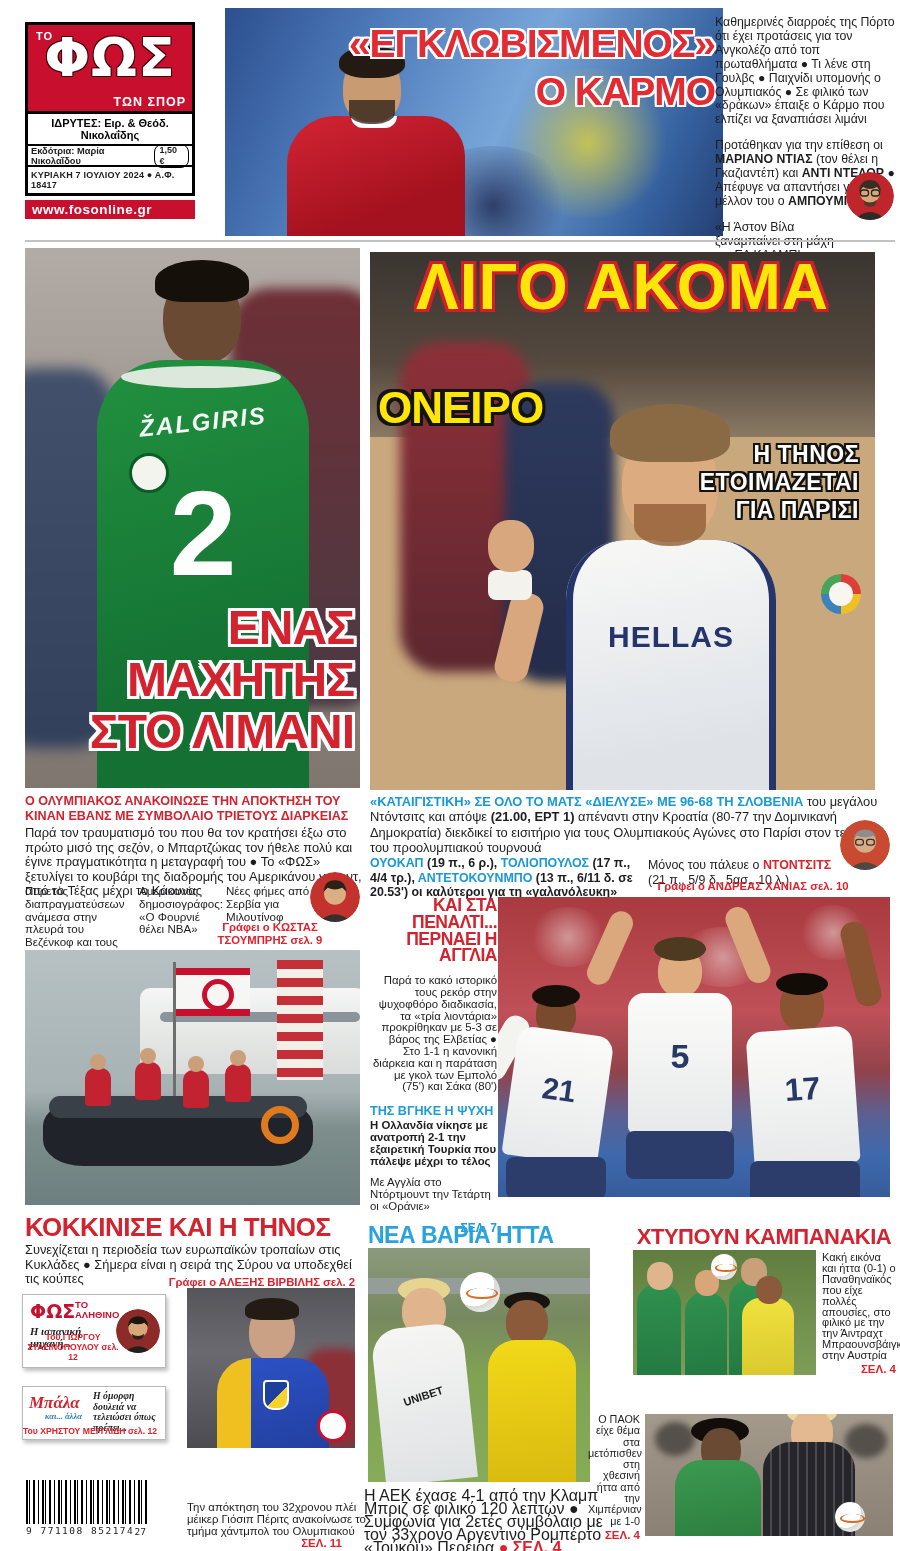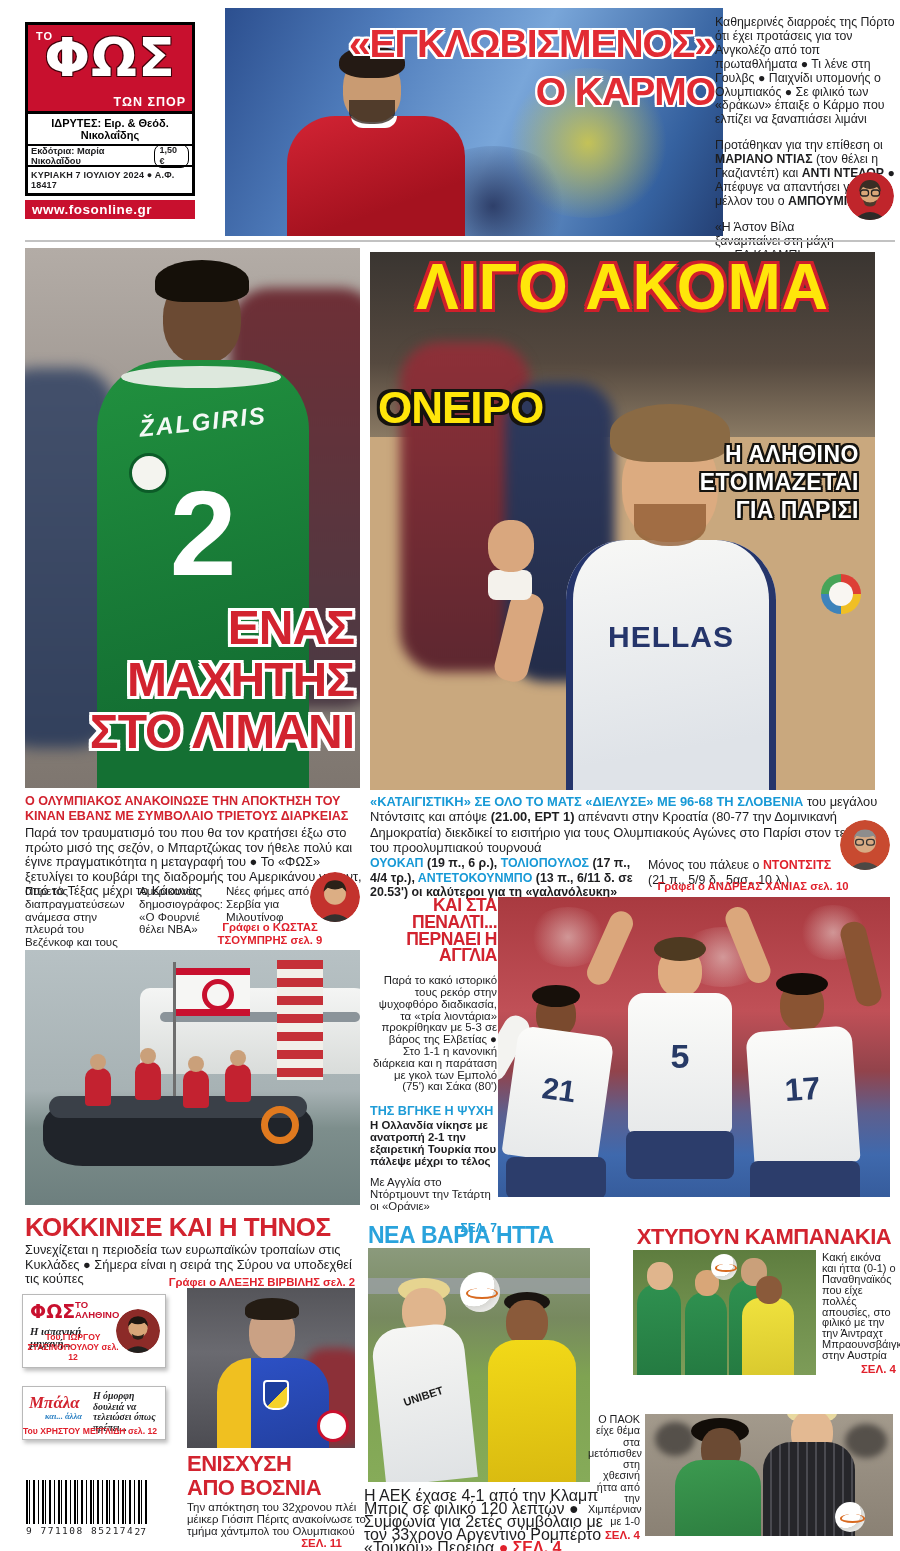--- a/index.html
+++ b/index.html
@@ -320,21 +320,21 @@
     <div class="hl-jersey"></div>
     <div class="hl-trim"></div>
     <div class="hl-head"></div>
     <div class="hl-hair"></div>
     <div class="hl-beard"></div>
     <div class="hl-jtext">HELLAS</div>
     <div class="fiba"></div>
     <div class="hl-main ored">ΛΙΓΟ ΑΚΟΜΑ</div>
     <div class="hl-s2 oblk3">ΟΝΕΙΡΟ</div>
     <div class="hl-side oblk">
-      <div>Η ΑΛΗΘΙΝΟ</div>
+      <div>Η ΤΗΝΟΣ</div>
       <div>ΕΤΟΙΜΑΖΕΤΑΙ</div>
       <div>ΓΙΑ ΠΑΡΙΣΙ</div>
     </div>
   </div>
   <div class="abs hl-caption"><span class="cap-blue">«ΚΑΤΑΙΓΙΣΤΙΚΗ» ΣΕ ΟΛΟ ΤΟ ΜΑΤΣ «ΔΙΕΛΥΣΕ» ΜΕ 96-68 ΤΗ ΣΛΟΒΕΝΙΑ</span><span> του μεγάλου Ντόντσιτς και απόψε </span><span class="cap-bold">(21.00, ΕΡΤ 1)</span><span> απέναντι στην Κροατία (80-77 την Δομινικανή Δημοκρατία) διεκδικεί το εισιτήριο για τους Ολυμπιακούς Αγώνες στο Παρίσι στον τελικό του προολυμπιακού τουρνουά</span></div>
   <div class="abs hl-stats"><span class="st-name">ΟΥΟΚΑΠ</span><span> (19 π., 6 ρ.), </span><span class="st-name">ΤΟΛΙΟΠΟΥΛΟΣ</span><span> (17 π., 4/4 τρ.), </span><span class="st-name">ΑΝΤΕΤΟΚΟΥΝΜΠΟ</span><span> (13 π., 6/11 δ. σε 20.53') οι καλύτεροι για τη «γαλανόλευκη»</span></div>
   <div class="abs hl-doncic"><span>Μόνος του πάλευε ο </span><span class="dc-name">ΝΤΟΝΤΣΙΤΣ</span><span> (21 π., 5/9 δ., 5ασ., 10 λ.)</span></div>
   <div class="abs credit hl-credit">Γράφει ο ΑΝΔΡΕΑΣ ΧΑΝΙΑΣ σελ. 10</div>
   <div class="avatar abs" style="left:840px;top:820px;width:50px;height:50px;">
     <svg viewBox="0 0 48 48" width="50" height="50">
@@ -442,24 +442,20 @@
 
   <div class="abs bosphoto">
     <div class="bos-red"></div>
     <div class="bos-head"></div>
     <div class="bos-hair"></div>
     <div class="bos-torso"></div>
     <div class="bos-yellow"></div>
     <div class="bos-crest"></div>
     <div class="bos-logo"></div>
   </div>
-  <div class="abs bos-h">
-    <div>ΕΝΙΣΧΥΣΗ</div>
-    <div>ΑΠΟ ΒΟΣΝΙΑ</div>
-  </div>
   <div class="abs bos-b">Την απόκτηση του 32χρονου πλέι μέικερ Γιόσιπ Πέριτς ανακοίνωσε το τμήμα χάντμπολ του Ολυμπιακού</div>
   <div class="abs bos-sel credit">ΣΕΛ. 11</div>
 
   <div class="abs aek-h">ΝΕΑ ΒΑΡΙΑ ΗΤΤΑ</div>
   <div class="abs aekphoto">
     <div class="aek-stand"></div>
     <div class="aek-hair1"></div>
     <div class="aek-h1"></div>
     <div class="aek-p1">
       <div class="shirt-text">UNIBET</div>

